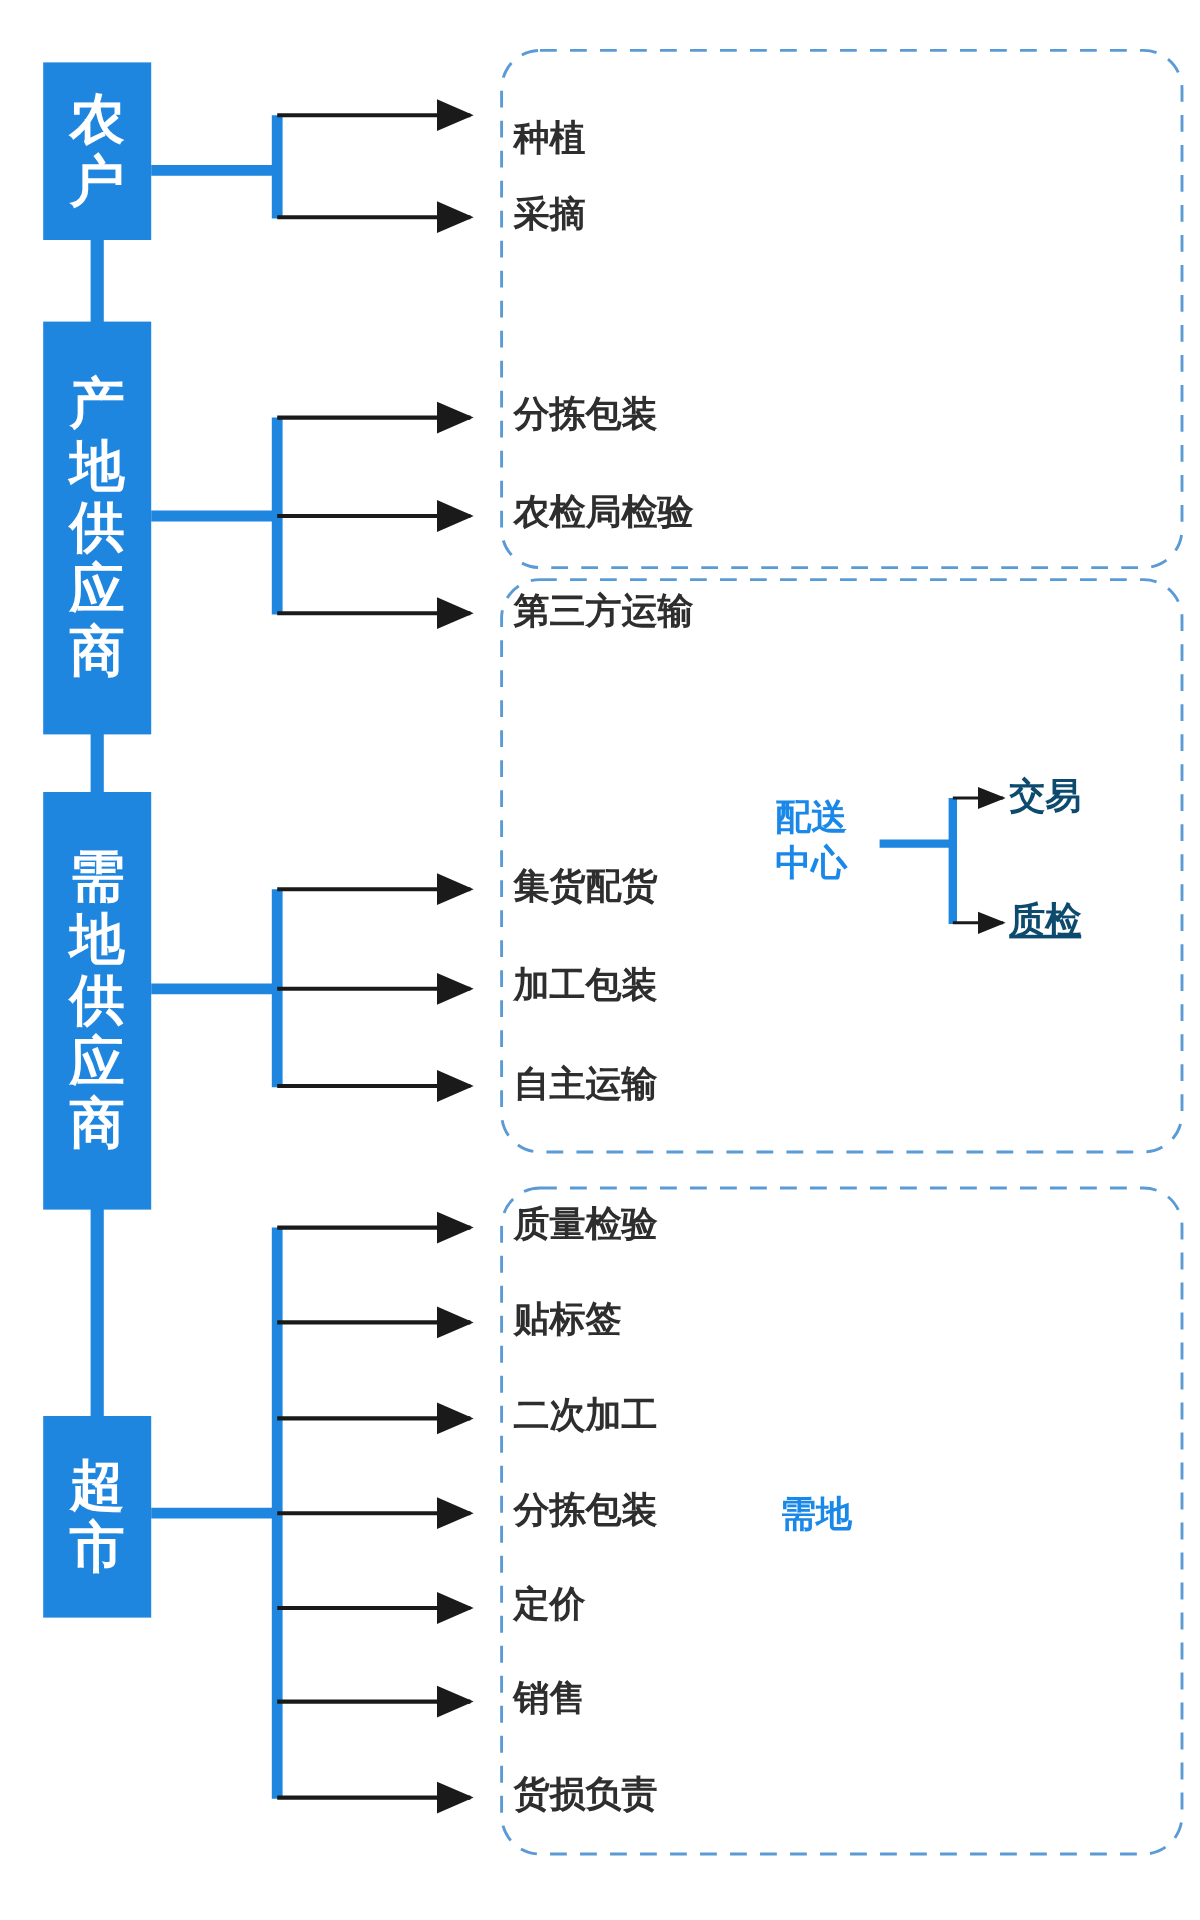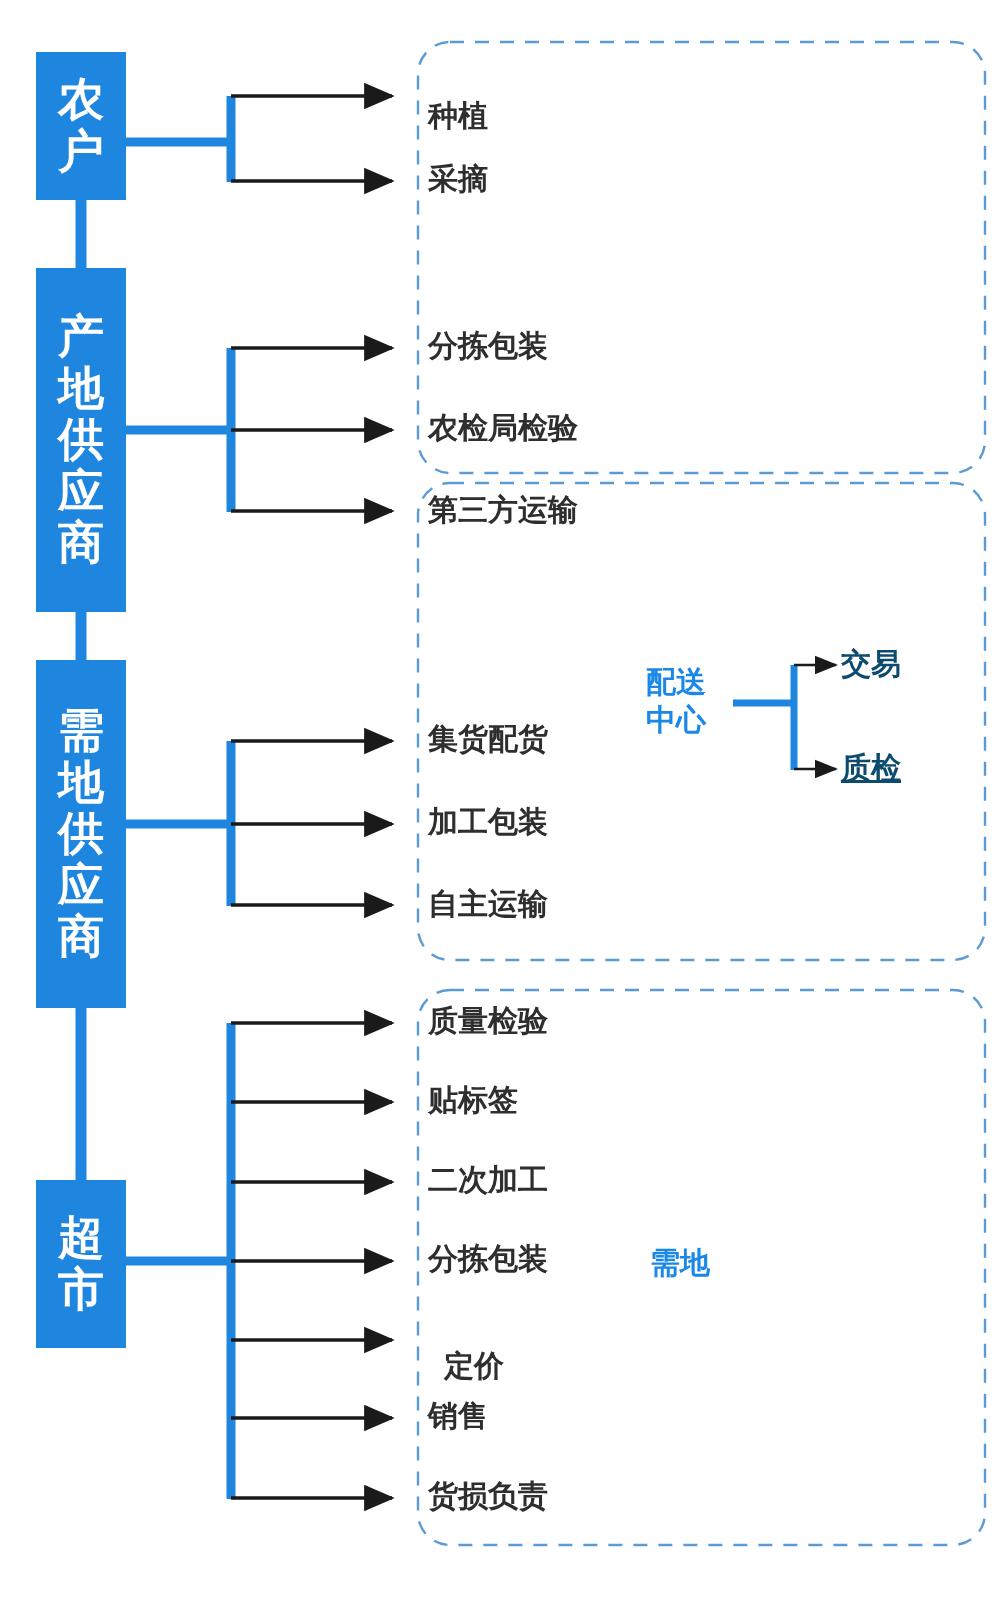--- a/index.html
+++ b/index.html
@@ -149,21 +149,21 @@
     <span class="note-line">配送</span>
     <span class="note-line">中心</span>
   </div>
   <div class="note-sm" style="left:841px;top:649px;">交易</div>
   <div class="note-sm" style="left:841px;top:753px;text-decoration:underline;">质检</div>
 
   <div class="stage-label" style="left:428px;top:1006px;">质量检验</div>
   <div class="stage-label" style="left:428px;top:1085px;">贴标签</div>
   <div class="stage-label" style="left:428px;top:1165px;text-align:right;">二次加工</div>
   <div class="stage-label" style="left:428px;top:1244px;">分拣包装</div>
-  <div class="stage-label" style="left:444px;top:1323px;margin-top:28px;">定价</div>
+  <div class="stage-label" style="left:428px;top:1323px;">定价</div>
   <div class="stage-label" style="left:428px;top:1401px;">销售</div>
   <div class="stage-label" style="left:428px;top:1481px;">货损负责</div>
 
   <div class="note" style="left:650px;top:1244px;">
     <span class="note-line">需地</span>
   </div>
 
 </div>
 
 </body></html>

